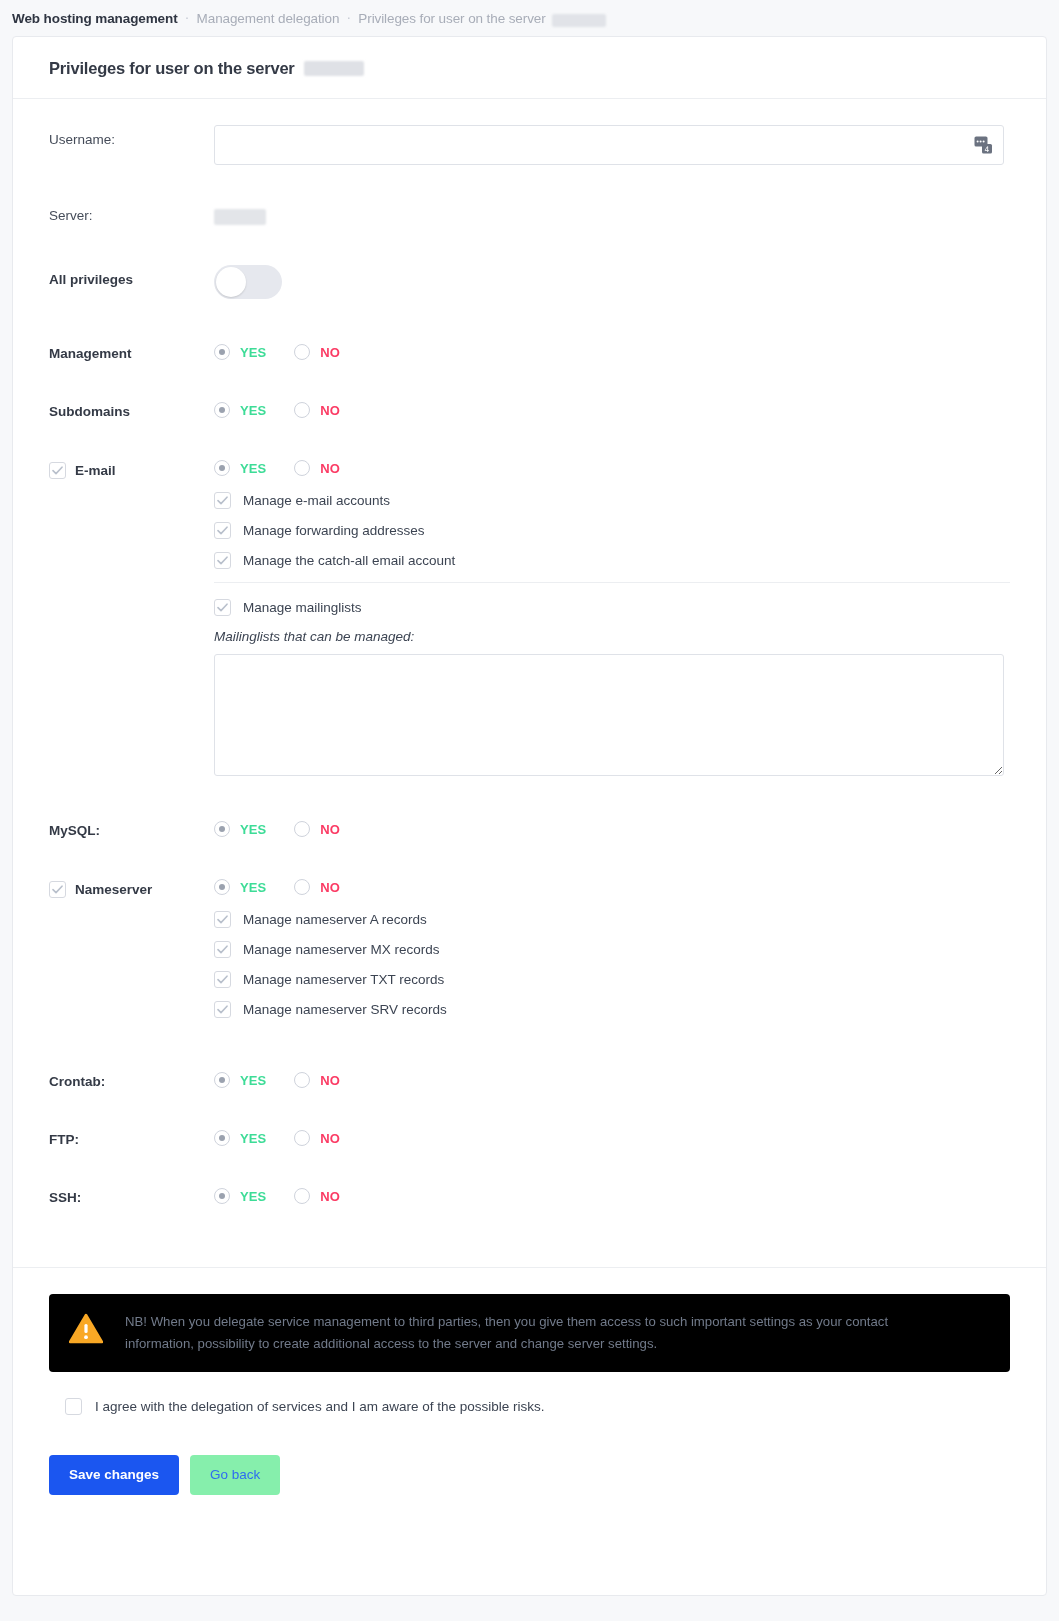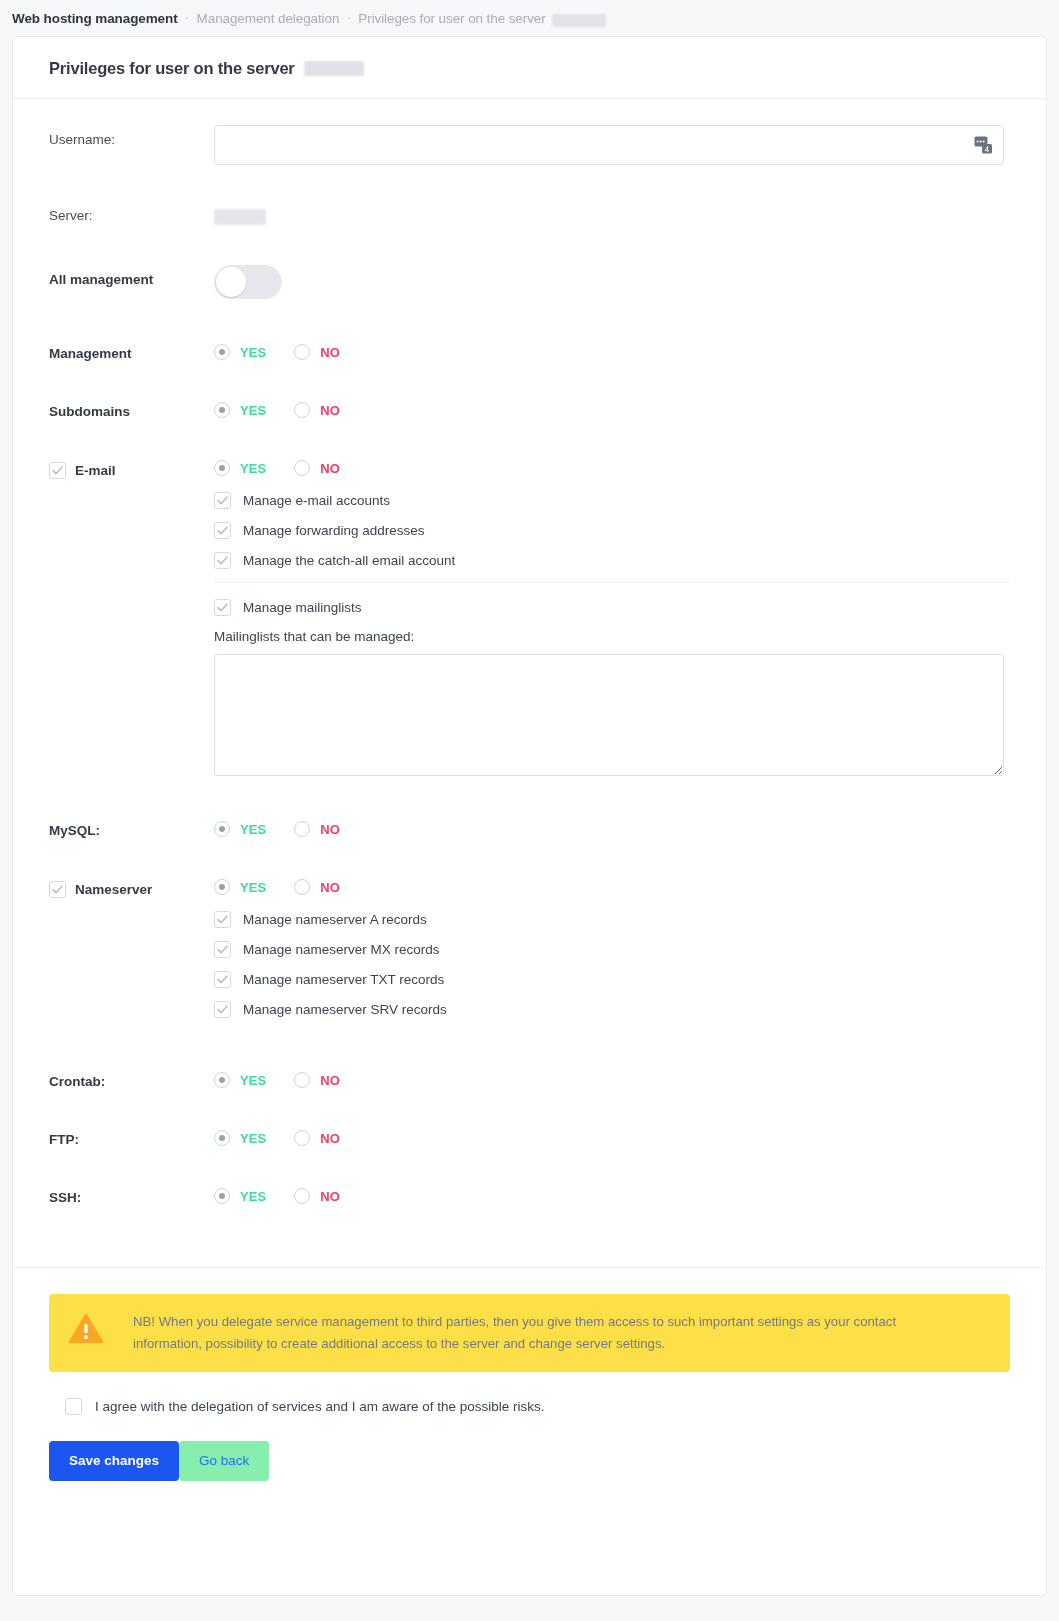--- a/index.html
+++ b/index.html
@@ -227,20 +227,21 @@
   .sub-list { padding-top: 16px; }
   .divider {
     border: 0;
     border-top: 1px solid #eceef1;
     margin: 9px 0 16px 0;
   }
   .field-label {
     font-size: 13.5px;
     color: #3c4452;
     margin: 2px 0 10px 0;
+    font-style: italic;
   }
   .textarea {
     width: 790px;
     height: 122px;
     border: 1px solid #dfe2e8;
     border-radius: 3px;
     background: #fff;
     outline: none;
     resize: vertical;
     font-family: "Liberation Sans", sans-serif;
@@ -248,47 +249,47 @@
     color: #3c4452;
     padding: 8px 10px;
   }
 
   
   .card-footer {
     border-top: 1px solid #eceef1;
     padding: 26px 36px 34px 36px;
   }
   .notice {
-    background: #fde047;
+    background: #000000;
     border-radius: 4px;
     padding: 17px 20px;
     display: flex;
     align-items: flex-start;
-    gap: 30px;
+    gap: 22px;
   }
   .notice-text {
     font-size: 13.2px;
     line-height: 1.65;
     color: #717a8a;
     max-width: 830px;
   }
   .warn-icon { flex: 0 0 34px; padding-top: 2px; }
 
   .agree-row {
     display: flex;
     align-items: center;
     gap: 13px;
-    margin: 26px 0 26px 0;
+    margin: 26px 0 40px 0;
     padding-left: 16px;
   }
   .agree-label {
     font-size: 13.5px;
     color: #3c4452;
   }
-  .btn-row { display: flex; align-items: center; }
+  .btn-row { display: flex; align-items: center; gap: 11px; }
   .btn {
     height: 40px;
     border: none;
     border-radius: 4px;
     font-size: 13.5px;
     font-family: "Liberation Sans", sans-serif;
     cursor: pointer;
     padding: 0 20px;
   }
   .btn-primary {
@@ -350,21 +351,21 @@
       <div class="row">
         <div class="row-label plain">Server:</div>
         <div class="row-control">
           <span class="server-value"></span>
         </div>
       </div>
 
       <div class="row-gap-md"></div>
 
       <div class="row">
-        <div class="row-label bold">All management</div>
+        <div class="row-label bold">All privileges</div>
         <div class="row-control">
           <span class="toggle">
             <span class="knob"></span>
           </span>
         </div>
       </div>
 
       <div class="row-gap-md"></div>
 
       <div id="sections-host">

